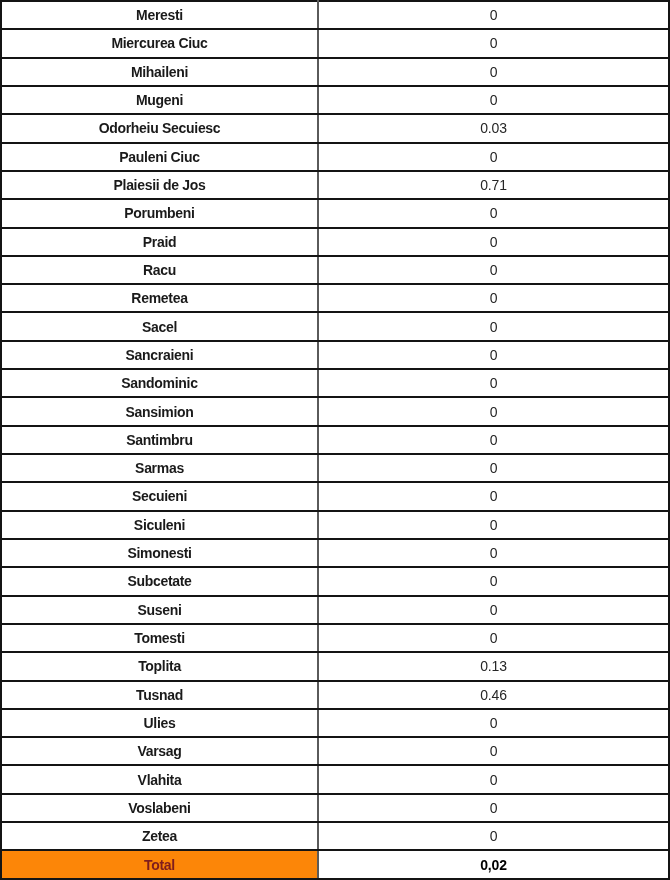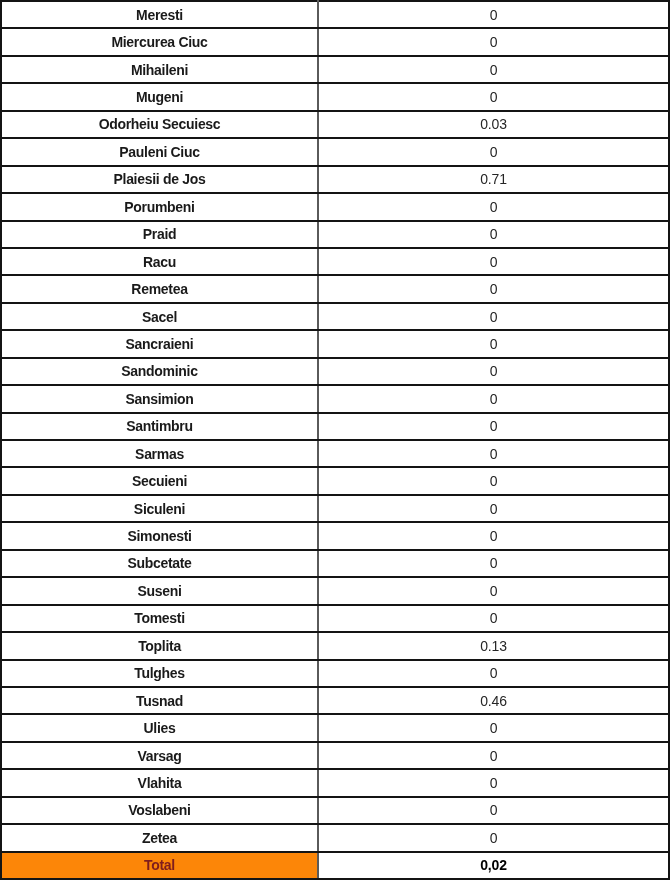--- a/index.html
+++ b/index.html
@@ -150,24 +150,20 @@
   </tr>
       <tr>
     <td class="name-cell">Tomesti</td>
     <td class="value-cell">0</td>
   </tr>
       <tr>
     <td class="name-cell">Toplita</td>
     <td class="value-cell">0.13</td>
   </tr>
       <tr>
-    <td class="name-cell">Tulghes</td>
-    <td class="value-cell">0</td>
-  </tr>
-      <tr>
     <td class="name-cell">Tusnad</td>
     <td class="value-cell">0.46</td>
   </tr>
       <tr>
     <td class="name-cell">Ulies</td>
     <td class="value-cell">0</td>
   </tr>
       <tr>
     <td class="name-cell">Varsag</td>
     <td class="value-cell">0</td>

